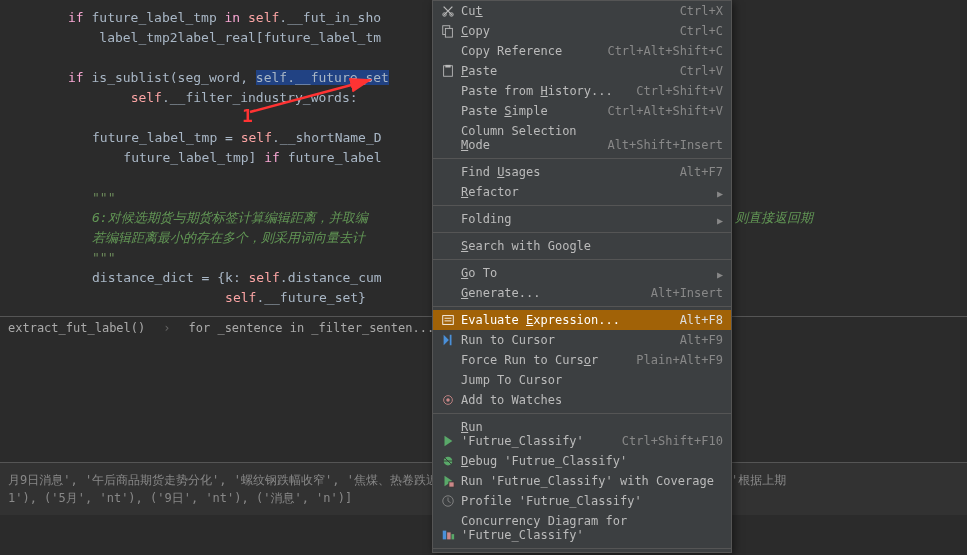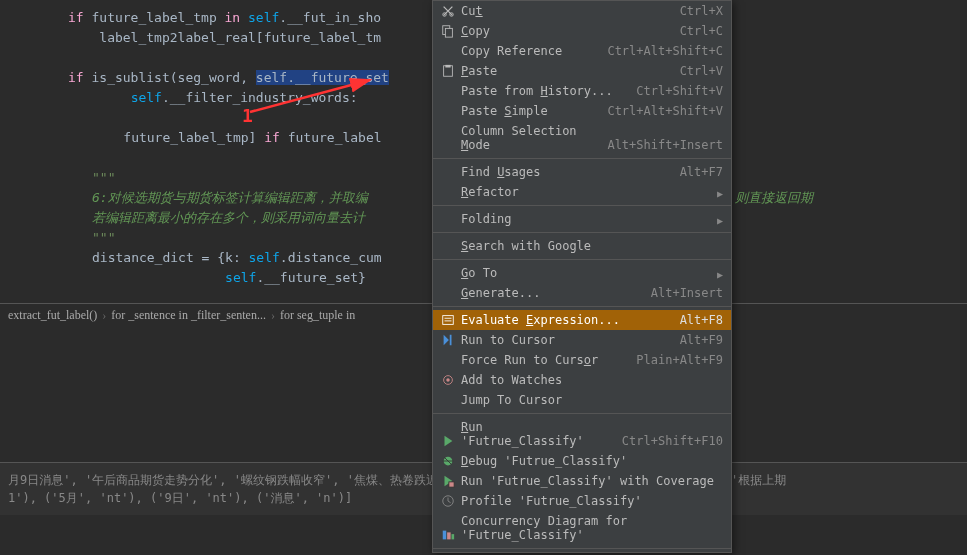--- a/index.html
+++ b/index.html
@@ -1,24 +1,24 @@
 <!DOCTYPE html>
 <html><head>
   <meta charset="utf-8">
   <style>
     * { margin: 0; padding: 0; box-sizing: border-box; }
     body { font-family: 'Consolas', 'Monaco', monospace; font-size: 13px; background: #2b2b2b; color: #a9b7c6; width: 967px; height: 555px; overflow: hidden; position: relative; }
     .editor { padding: 8px 0 0 20px; line-height: 20px; }
     .line { white-space: pre; }
     .kw { color: #f9a8d4; }
-    .self { color: #0ea5e9; }
+    .self { color: #fca5a5; }
     .str { color: #6a8759; }
     .comment { color: #629755; font-style: italic; }
     .sel { background: #214283; text-align: center; }
-    .breadcrumb { display: flex; align-items: center; gap: 5px; padding: 4px 8px; font-size: 12px; border-top: 1px solid #555; margin-top: 15px; color: #888; font-family: Liberation Serif, serif; }
+    .breadcrumb { display: flex; align-items: center; gap: 18px; padding: 4px 8px; font-size: 12px; border-top: 1px solid #555; margin-top: 8px; color: #888; }
     .bc-item { color: #aaa; }
     .bc-sep { color: #666; }
     .bottom-panel { position: absolute; bottom: 40px; left: 0; right: 0; background: #323232; color: #888; padding: 8px; font-size: 12px; border-top: 1px solid #555; line-height: 18px; }
     .context-menu { position: absolute; top: 0; left: 432px; width: 300px; background: #3c3f41; border: 1px solid #555; box-shadow: 2px 2px 8px rgba(0,0,0,0.5); z-index: 100; }
     .menu-item { display: flex; align-items: flex-end; padding: 3px 8px 3px 6px; font-size: 12px; color: #bbbbbb; cursor: pointer; }
     .menu-item.highlighted { background: #a16207; color: #fff; }
     .menu-sep { height: 1px; background: #555; margin: 3px 0; }
     .menu-icon { width: 18px; display: inline-flex; align-items: center; justify-content: center; margin-right: 4px; }
     .menu-label { flex: 1; }
     .menu-label u { text-decoration: underline; }
@@ -31,20 +31,21 @@
 </head>
 <body>
 
 <div class="editor">
   <div class="line" style="padding-left:48px"><span class="kw">if</span><span> future_label_tmp </span><span class="kw">in</span><span> </span><span class="self">self</span><span>.__fut_in_sho</span></div>
   <div class="line" style="padding-left:48px"><span>    label_tmp2label_real[future_label_tm</span></div>
   <div class="line">&nbsp;</div>
   <div class="line" style="padding-left:48px"><span class="kw">if</span><span> is_sublist(seg_word, </span><span class="sel">self.__future_set</span><span>                      </span><span class="kw">not in</span><span> \</span></div>
   <div class="line" style="padding-left:48px"><span>        </span><span class="self">self</span><span>.__filter_industry_words:</span></div>
   <div class="line">&nbsp;</div>
+  <div class="line" style="padding-left:72px"><span>future_label_tmp = </span><span class="self">self</span><span>.__shortName_D</span></div>
   <div class="line" style="padding-left:72px"><span>    future_label_tmp] </span><span class="kw">if</span><span> future_label</span><span>                         e future_label_tmp</span></div>
   <div class="line">&nbsp;</div>
   <div class="line str" style="padding-left:72px">"""</div>
   <div class="line comment" style="padding-left:72px">6:对候选期货与期货标签计算编辑距离，并取编                                离最小的只有一个，则直接返回期</div>
   <div class="line comment" style="padding-left:72px">若编辑距离最小的存在多个，则采用词向量去计                                 签</div>
   <div class="line str" style="padding-left:72px">"""</div>
   <div class="line" style="padding-left:72px"><span>distance_dict = {k: </span><span class="self">self</span><span>.distance_cum</span></div>
   <div class="line" style="padding-left:72px"><span>                 </span><span class="self">self</span><span>.__future_set}</span></div>
 </div>
 
@@ -187,31 +188,31 @@
       </span>
       <span class="menu-label">Run to Cursor</span>
       <span class="menu-shortcut">Alt+F9</span>
     </div>
     <div class="menu-item">
       <span class="menu-icon"></span>
       <span class="menu-label"><span>Force Run to Curs<u>o</u>r</span></span>
       <span class="menu-shortcut">Plain+Alt+F9</span>
     </div>
     <div class="menu-item">
+      <span class="menu-icon"></span>
+      <span class="menu-label">Jump To Cursor</span>
+    </div>
+    <div class="menu-item">
       <span class="menu-icon">
         <svg width="14" height="14" viewBox="0 0 16 16">
           <circle cx="8" cy="8" r="5" fill="none" stroke="#c88"></circle>
           <circle cx="8" cy="8" r="2" fill="#c88"></circle>
         </svg>
       </span>
       <span class="menu-label">Add to Watches</span>
-    </div>
-    <div class="menu-item">
-      <span class="menu-icon"></span>
-      <span class="menu-label">Jump To Cursor</span>
     </div>
     <div class="menu-sep"></div>
     <div class="menu-item">
       <span class="menu-icon">
         <svg width="14" height="14" viewBox="0 0 16 16">
           <path d="M4 2v12l9-6z" fill="#59a869"></path>
         </svg>
       </span>
       <span class="menu-label"><span><u>R</u>un 'Futrue_Classify'</span></span>
       <span class="menu-shortcut">Ctrl+Shift+F10</span>

